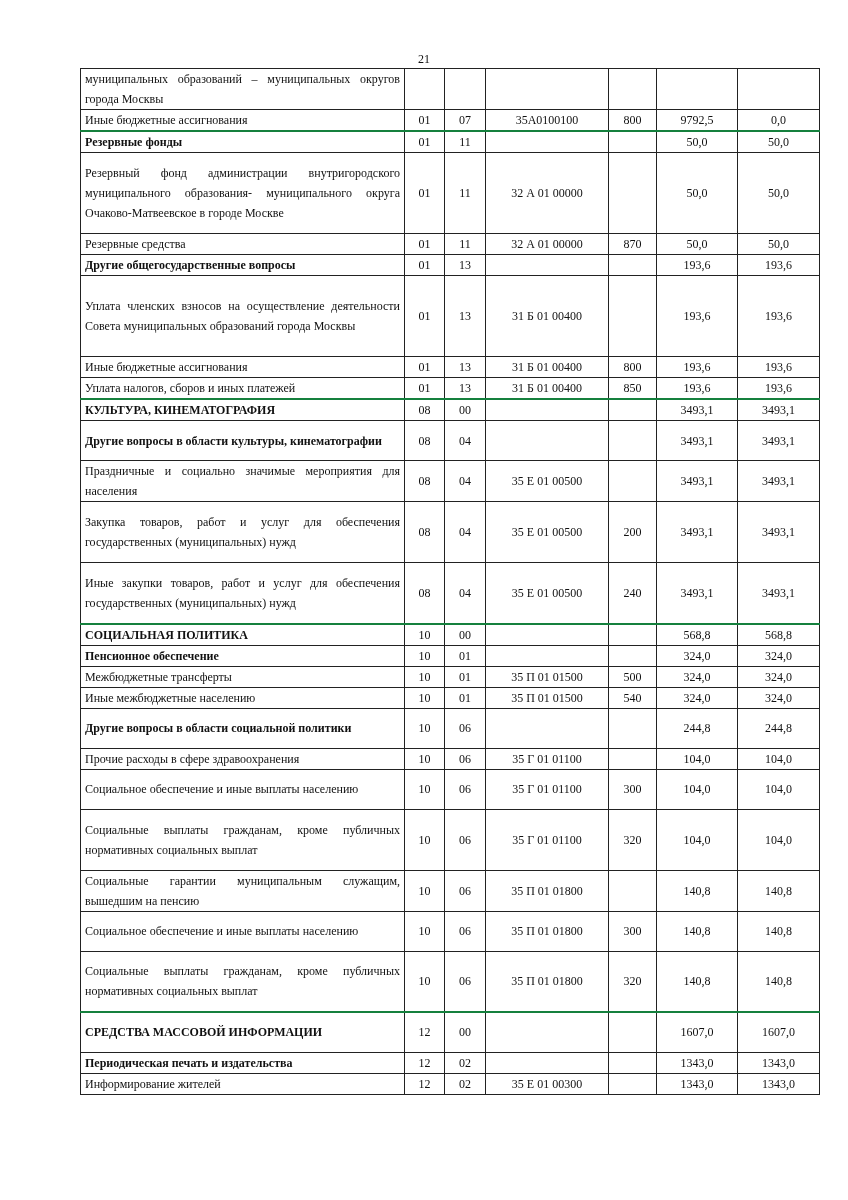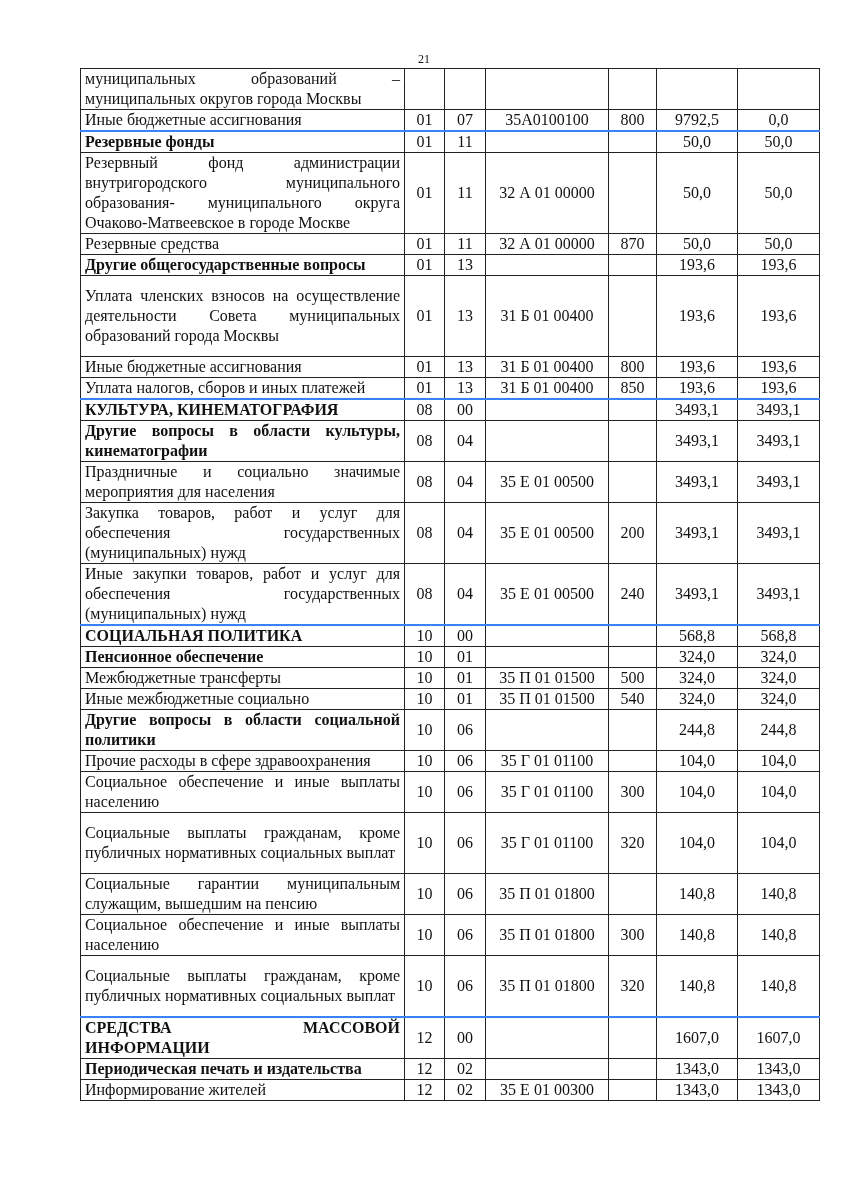--- a/index.html
+++ b/index.html
@@ -1,27 +1,27 @@
 <!DOCTYPE html>
 <html><head>
 <meta charset="utf-8">
 <style>
   html, body { margin:0; padding:0; background:#ffffff; }
   body { width:848px; height:1200px; position:relative; overflow:hidden;
          font-family:"Liberation Serif", "DejaVu Serif", serif; color:#111; }
   .page-number { position:absolute; top:50px; left:0; width:848px; text-align:center;
                  font-size:12px; line-height:18px; }
   table.budget { position:absolute; top:68px; left:80px; width:739px;
-                 border-collapse:collapse; table-layout:fixed; font-size:16px; line-height:20px; }
+                 border-collapse:collapse; table-layout:fixed; font-size:12px; line-height:20px; }
   table.budget td { border:1px solid #222; padding:0 4px; vertical-align:middle; }
   td.name { text-align:justify; text-align-last:left; }
   td.c { text-align:center; }
   td.top { vertical-align:top; }
   tr.bold td.name { font-weight:bold; }
-  tr.thick td { border-top:2px solid #3b82f6; }
+  tr.thick td { border-top:2px solid #15803d; }
   col.c1 { width:324px; } col.c2 { width:40px; } col.c3 { width:41px; }
   col.c4 { width:123px; } col.c5 { width:48px; } col.c6 { width:81px; } col.c7 { width:82px; }
 </style>
 </head>
 <body>
 
 <div class="page-number">21</div>
 
 <table class="budget">
   <colgroup>
@@ -181,21 +181,21 @@
       <tr style="height: 20px;">
         <td class="name">Межбюджетные трансферты</td>
         <td class="c">10</td>
         <td class="c">01</td>
         <td class="c">35 П 01 01500</td>
         <td class="c">500</td>
         <td class="c">324,0</td>
         <td class="c">324,0</td>
       </tr>
       <tr style="height: 20px;">
-        <td class="name">Иные межбюджетные социально</td>
+        <td class="name">Иные межбюджетные населению</td>
         <td class="c">10</td>
         <td class="c">01</td>
         <td class="c">35 П 01 01500</td>
         <td class="c">540</td>
         <td class="c">324,0</td>
         <td class="c">324,0</td>
       </tr>
       <tr class="bold" style="height: 40px;">
         <td class="name">Другие вопросы в области социальной политики</td>
         <td class="c">10</td>

